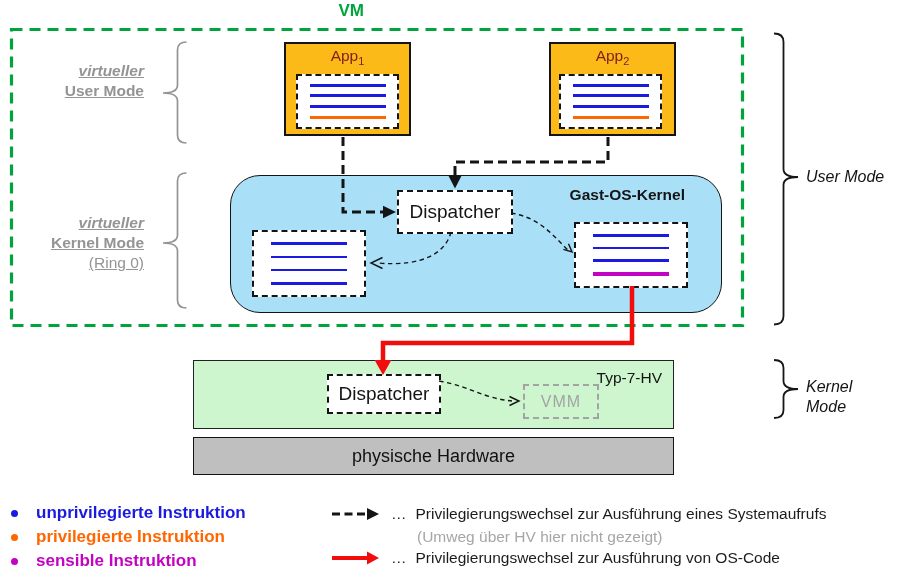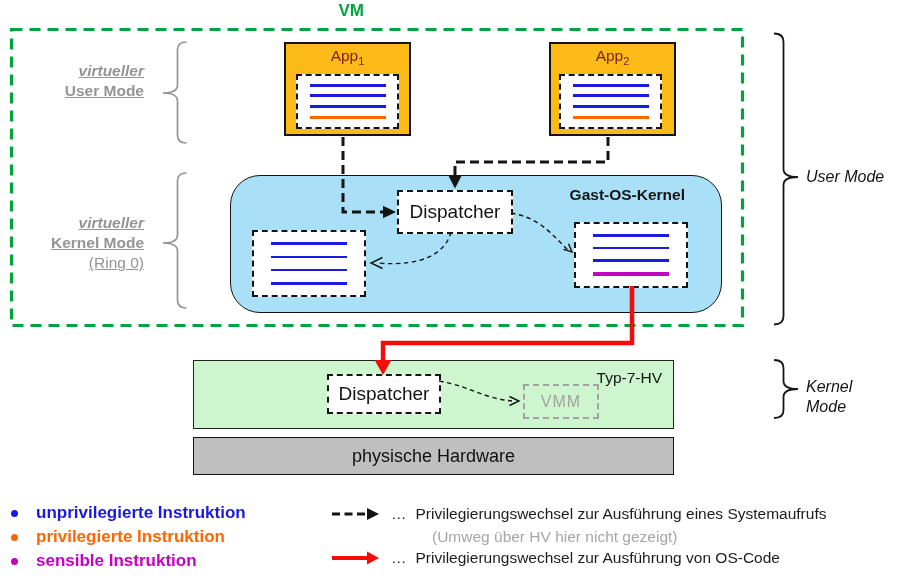--- a/index.html
+++ b/index.html
@@ -60,21 +60,21 @@
   
   .legend-left{position:absolute;left:8px;top:501px;}
   .legend-row{display:flex;align-items:center;height:24px;}
   .bullet{width:7px;height:7px;border-radius:50%;margin:0 18px 0 3px;flex:0 0 auto;}
   .legend-row .txt{font-size:17px;font-weight:bold;}
   .lr0 .bullet{background:var(--c-instr-blue);} .lr0 .txt{color:var(--c-instr-blue);}
   .lr1 .bullet{background:var(--c-instr-orange);} .lr1 .txt{color:var(--c-instr-orange);}
   .lr2 .bullet{background:var(--c-instr-magenta);} .lr2 .txt{color:var(--c-instr-magenta);}
   .flow-row{position:absolute;display:flex;align-items:center;font-size:15.5px;color:#1c1c1c;}
   .flow-row .ellip{margin:0 9px 0 12px;}
-  .flow-note{position:absolute;left:432px;top:528px;font-size:15.5px;color:var(--c-note-gray);}
+  .flow-note{position:absolute;left:417px;top:528px;font-size:15.5px;color:var(--c-note-gray);}
   
   #overlay{position:absolute;left:0;top:0;z-index:5;pointer-events:none;}
   .ab{stroke:var(--c-arrow-black);stroke-width:3;stroke-dasharray:9 5;fill:none;}
   .abh{fill:var(--c-arrow-black);stroke:none;}
   .at{stroke:var(--c-arrow-black);stroke-width:1.4;stroke-dasharray:4.5 3.5;fill:none;}
   .ath{stroke:var(--c-arrow-black);stroke-width:1.4;fill:none;}
   .ar{stroke:var(--c-arrow-red);stroke-width:4.5;fill:none;}
   .arh{fill:var(--c-arrow-red);stroke:none;}
   .vmrect{stroke:var(--c-vm-green);stroke-width:3.2;stroke-dasharray:11 7;fill:none;}
   .braceg{stroke:var(--c-label-gray);stroke-width:1.7;fill:none;}

